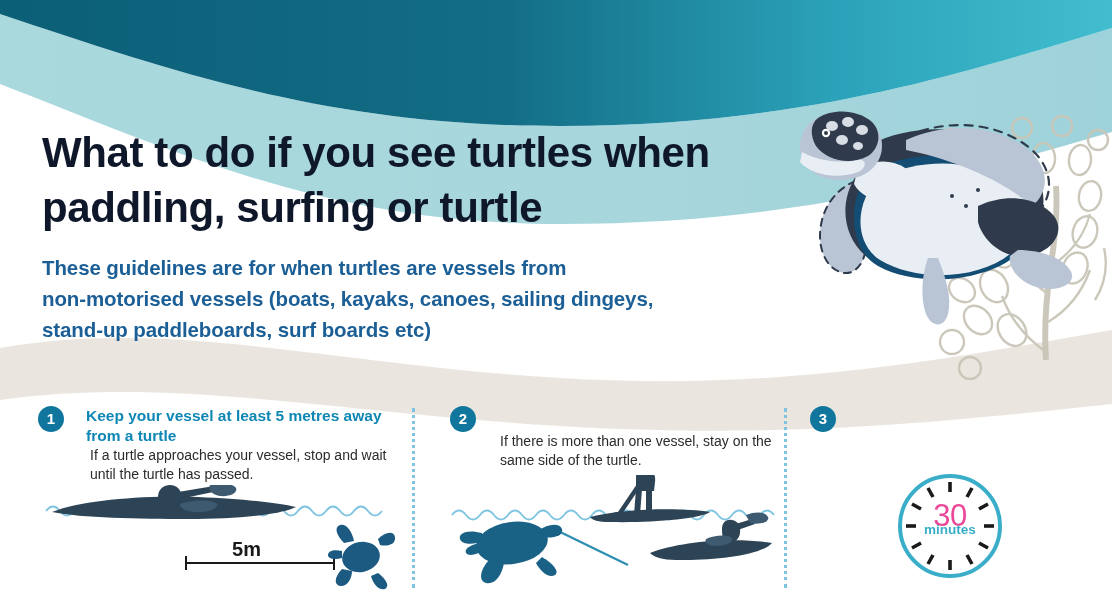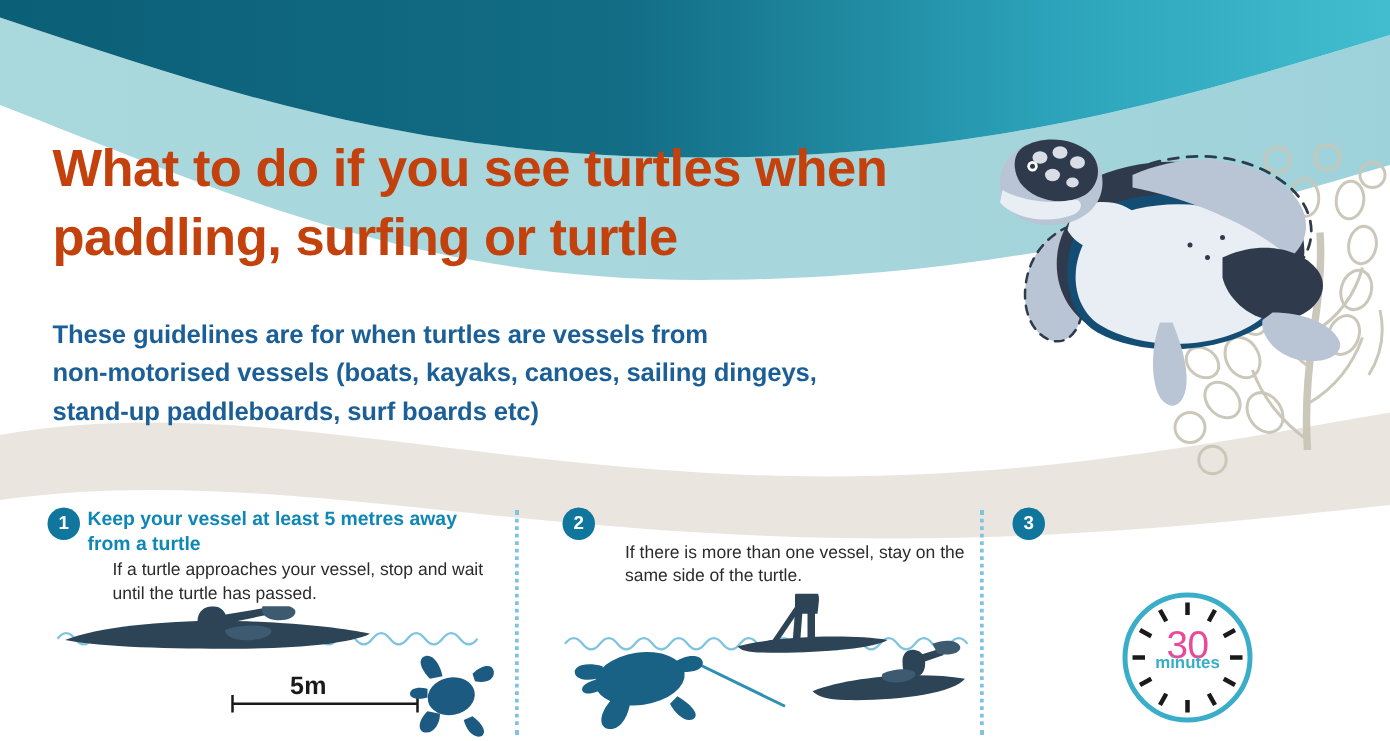--- a/index.html
+++ b/index.html
@@ -24,26 +24,26 @@
     position: absolute;
     left: 0; top: 0;
     width: 1112px; height: 593px;
     pointer-events: none;
   }
 
   
   .title {
     position: absolute;
     left: 42px;
-    top: 108px;
+    top: 126px;
     width: 760px;
     font-size: 42px;
     line-height: 1.30;
     font-weight: bold;
-    color: #c2410c;
+    color: #0f172a;
     letter-spacing: -0.4px;
   }
   .subtitle {
     position: absolute;
     left: 42px;
     top: 252px;
     width: 790px;
     font-size: 20.5px;
     line-height: 1.52;
     font-weight: bold;
@@ -82,21 +82,21 @@
     border-radius: 50%;
     background: #10769d;
     color: #ffffff;
     font-size: 15px;
     font-weight: bold;
     line-height: 26px;
     text-align: center;
   }
   .step-title {
     display: block;
-    margin-left: 32px;
+    margin-left: 48px;
     font-size: 15.5px;
     line-height: 1.30;
     font-weight: bold;
     color: #0f87b5;
     padding-top: 8px;
   }
   .step-body {
     display: block;
     margin-left: 52px;
     margin-top: 0;

